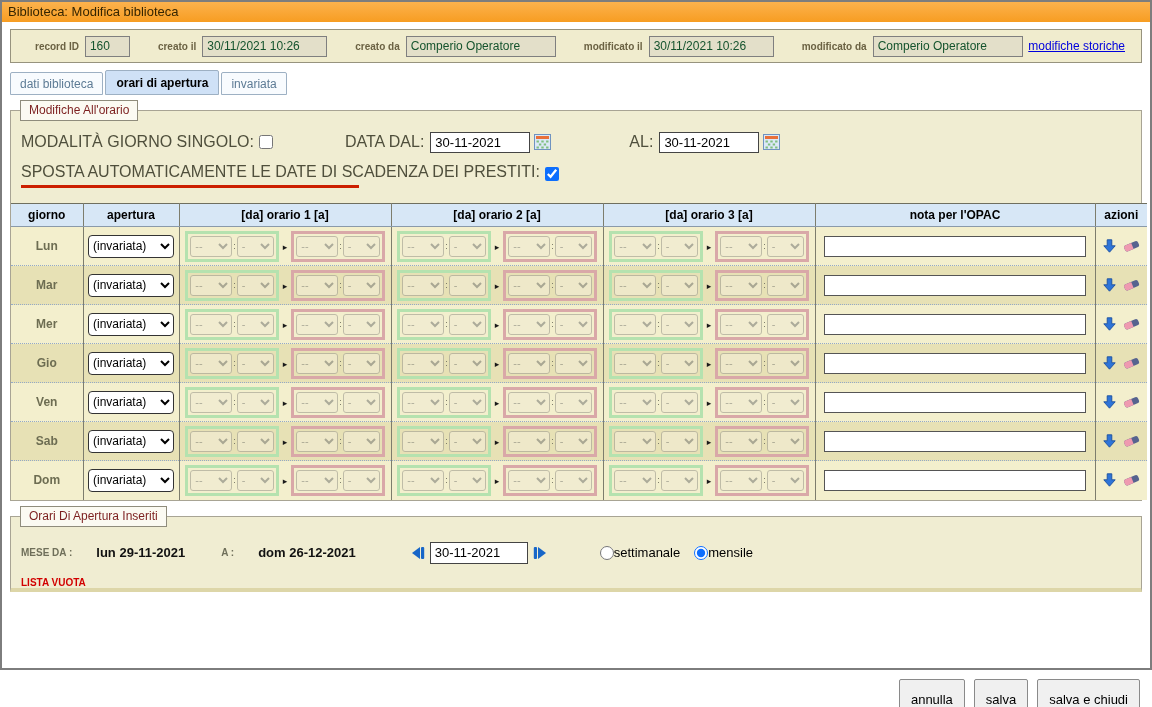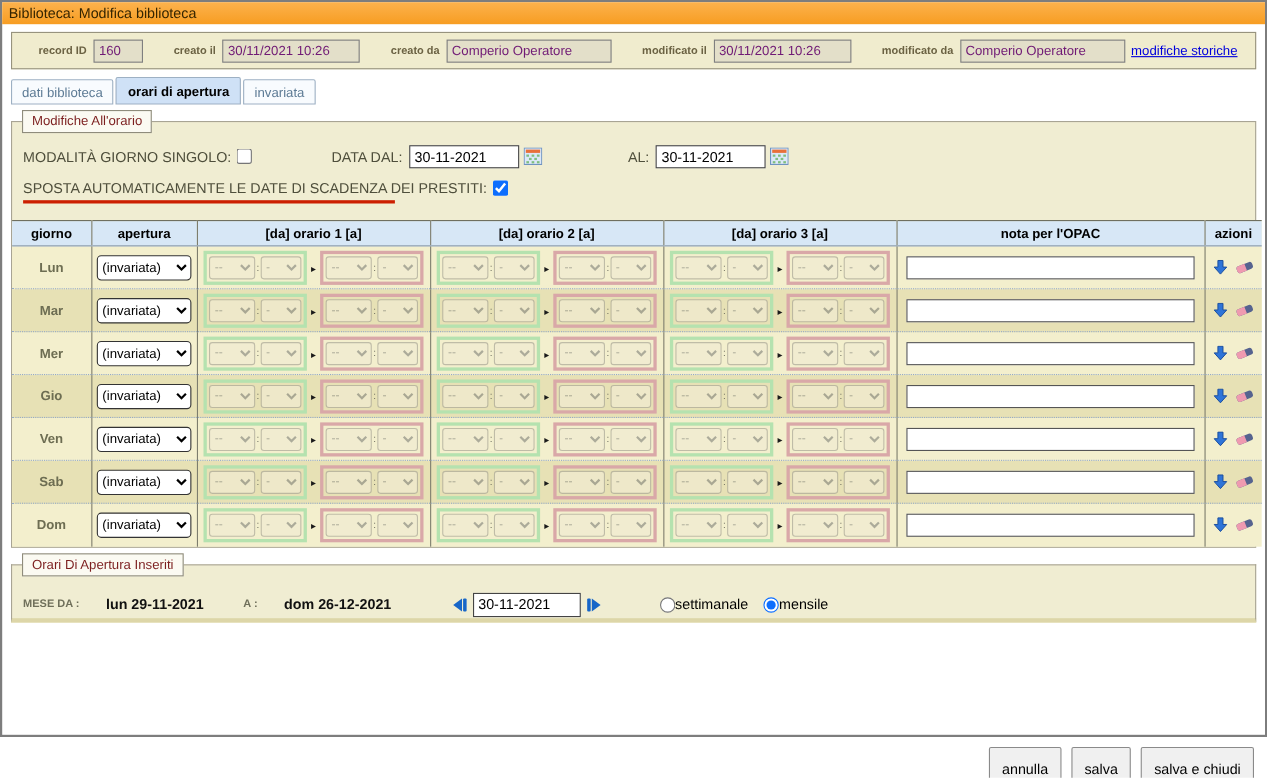--- a/index.html
+++ b/index.html
@@ -9,41 +9,41 @@
   
   .window { position:absolute; top:0; left:0; width:1152px; height:670px;
             border:2px solid #7d7d7d; background:#ffffff; }
   .titlebar { height:20px; background:linear-gradient(#fcb24d,#f79d22);
               color:#352500; font-size:13px; line-height:19px; padding-left:6px; }
 
   
   .record-bar { margin:7px 8px 0; border:1px solid #97937e; background:#f0ecce;
                 height:34px; display:flex; align-items:center; padding:0 16px 0 24px; }
   .fld-label { font-size:10px; font-weight:bold; color:#6b6243; margin-right:6px; white-space:nowrap; }
-  .fld-input { background:#e3dfc9; border:1px solid #7f7f7f; font-size:12px; color:#701a75;
+  .fld-input { background:#e3dfc9; border:1px solid #7f7f7f; font-size:12px; color:#14532d;
                height:21px; padding:1px 4px; font-family:"Liberation Sans",sans-serif; }
   .w45{width:45px}.w125{width:125px}.w150{width:150px}
   .gap{margin-left:28px}
   .hist-link { margin-left:auto; font-size:12px; color:#0000dd; text-decoration:underline; cursor:pointer; white-space:nowrap; }
 
   
   .tabs { display:flex; margin:7px 0 0 8px; align-items:flex-end; height:25px; }
   .tab { font-size:12px; color:#5d7destruct; }
   .tab { font-size:12px; color:#5d7b95; background:#f8fbfe; border:1px solid #9db0c3;
          border-radius:2px 2px 0 0; padding:4px 9px 3px; margin-right:2px; cursor:pointer; white-space:nowrap; }
   .tab.active { background:#cfe1f6; color:#000; font-weight:bold; padding:5px 10px 4px; }
 
   
   .fset { position:relative; margin:15px 8px 0; background:#f0edd2; border:1px solid #a8a494; }
   .legend { position:absolute; top:-11px; left:9px; background:#fbfaf2; border:1px solid #8f8c7c;
             padding:2px 8px 3px; font-size:12px; color:#7c1f1f; white-space:nowrap; }
 
   
   .ctl-row { display:flex; align-items:center; padding:20px 0 0 10px; height:42px; }
-  .ctl-label { font-size:13px; color:#4f4f3c; white-space:nowrap; }
+  .ctl-label { font-size:16px; color:#4f4f3c; white-space:nowrap; }
   .ctl-row input[type=checkbox], .chk-row input[type=checkbox] { width:14px; height:14px; margin-left:5px; accent-color:#0d6efd; }
   .date-input { width:100px; height:21px; border:1.5px solid #444; background:#fff; font-size:13px;
                 padding:1px 4px; margin-left:6px; font-family:"Liberation Sans",sans-serif; }
   .cal-btn { margin-left:4px; background:none; border:none; cursor:pointer; line-height:0; padding:0; }
   .ml72{margin-left:72px}.ml78{margin-left:78px}
 
   .chk-row { display:flex; align-items:flex-end; padding:10px 0 0 10px; }
   .red-underline { height:0; border-bottom:3px solid #cc1f00; width:338px; margin:4px 0 0 10px; }
 
   
@@ -598,20 +598,21 @@
             <path d="M6 2 L14 8 L6 14 Z" fill="#1766c8"></path>
         </svg>
       </button>
       <span class="radio-grp">
         <input type="radio" name="viewmode" id="r-week" style="">
         <label for="r-week">settimanale</label>
         <input type="radio" name="viewmode" id="r-month" checked="" style="">
         <label for="r-month">mensile</label>
       </span>
     </div>
+    <div class="empty-list">LISTA VUOTA</div>
   </div>
 </div>
 
 <div class="footer">
   <button>annulla</button>
   <button>salva</button>
   <button>salva e chiudi</button>
 </div>
 
 </body></html>

